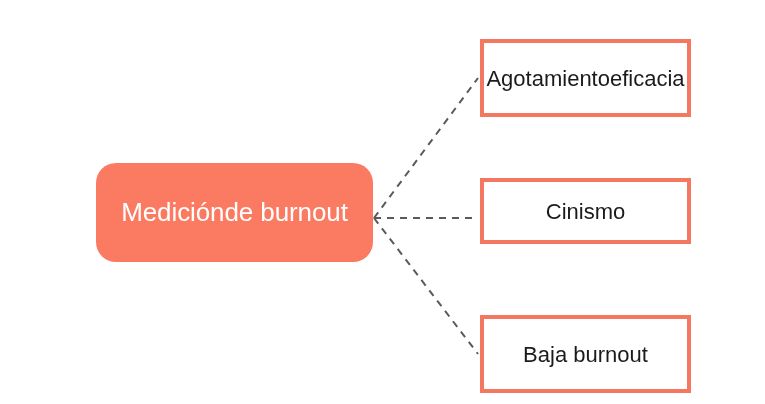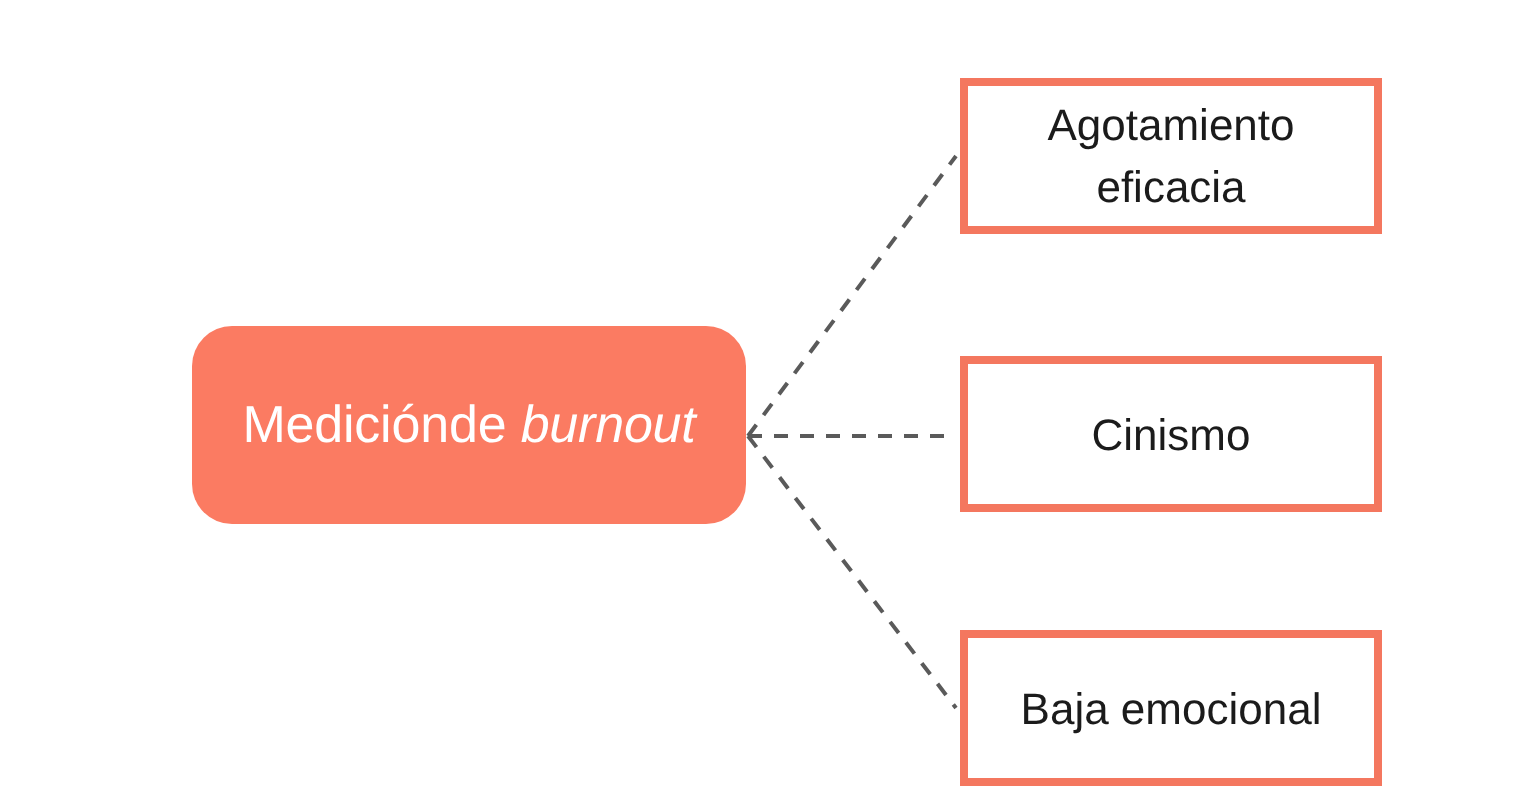--- a/index.html
+++ b/index.html
@@ -45,39 +45,38 @@
   }
   .root-line {
     color: #ffffff;
     font-size: 26px;
     line-height: 33px;
     letter-spacing: -0.1px;
     white-space: nowrap;
     font-stretch: condensed;
   }
   .root-line .em {
-    font-style: italic;
   }
 
   
   .leaf-node {
     position: absolute;
     left: 480px;
     width: 211px;
     background: #ffffff;
     border: 4px solid #f4775f;
     box-sizing: border-box;
     display: flex;
-    flex-direction: column;
+    flex-direction: row;
     align-items: center;
     justify-content: center;
     text-align: center;
   }
   .leaf-node.n1 { top: 39px;  height: 78px; }
-  .leaf-node.n2 { top: 178px; height: 78px; }
+  .leaf-node.n2 { top: 178px; height: 66px; }
   .leaf-node.n3 { top: 315px; height: 78px; }
 
   .leaf-line {
     color: #1b1b1b;
     font-size: 22px;
     line-height: 31px;
     white-space: nowrap;
     font-stretch: condensed;
   }
 </style>
@@ -100,16 +99,16 @@
   <div class="leaf-node n1">
     <div class="leaf-line">Agotamiento</div>
     <div class="leaf-line">eficacia</div>
   </div>
 
   <div class="leaf-node n2">
     <div class="leaf-line">Cinismo</div>
   </div>
 
   <div class="leaf-node n3">
-    <div class="leaf-line">Baja emocional</div>
+    <div class="leaf-line">Baja burnout</div>
   </div>
 
 </div>
 
 </body></html>

